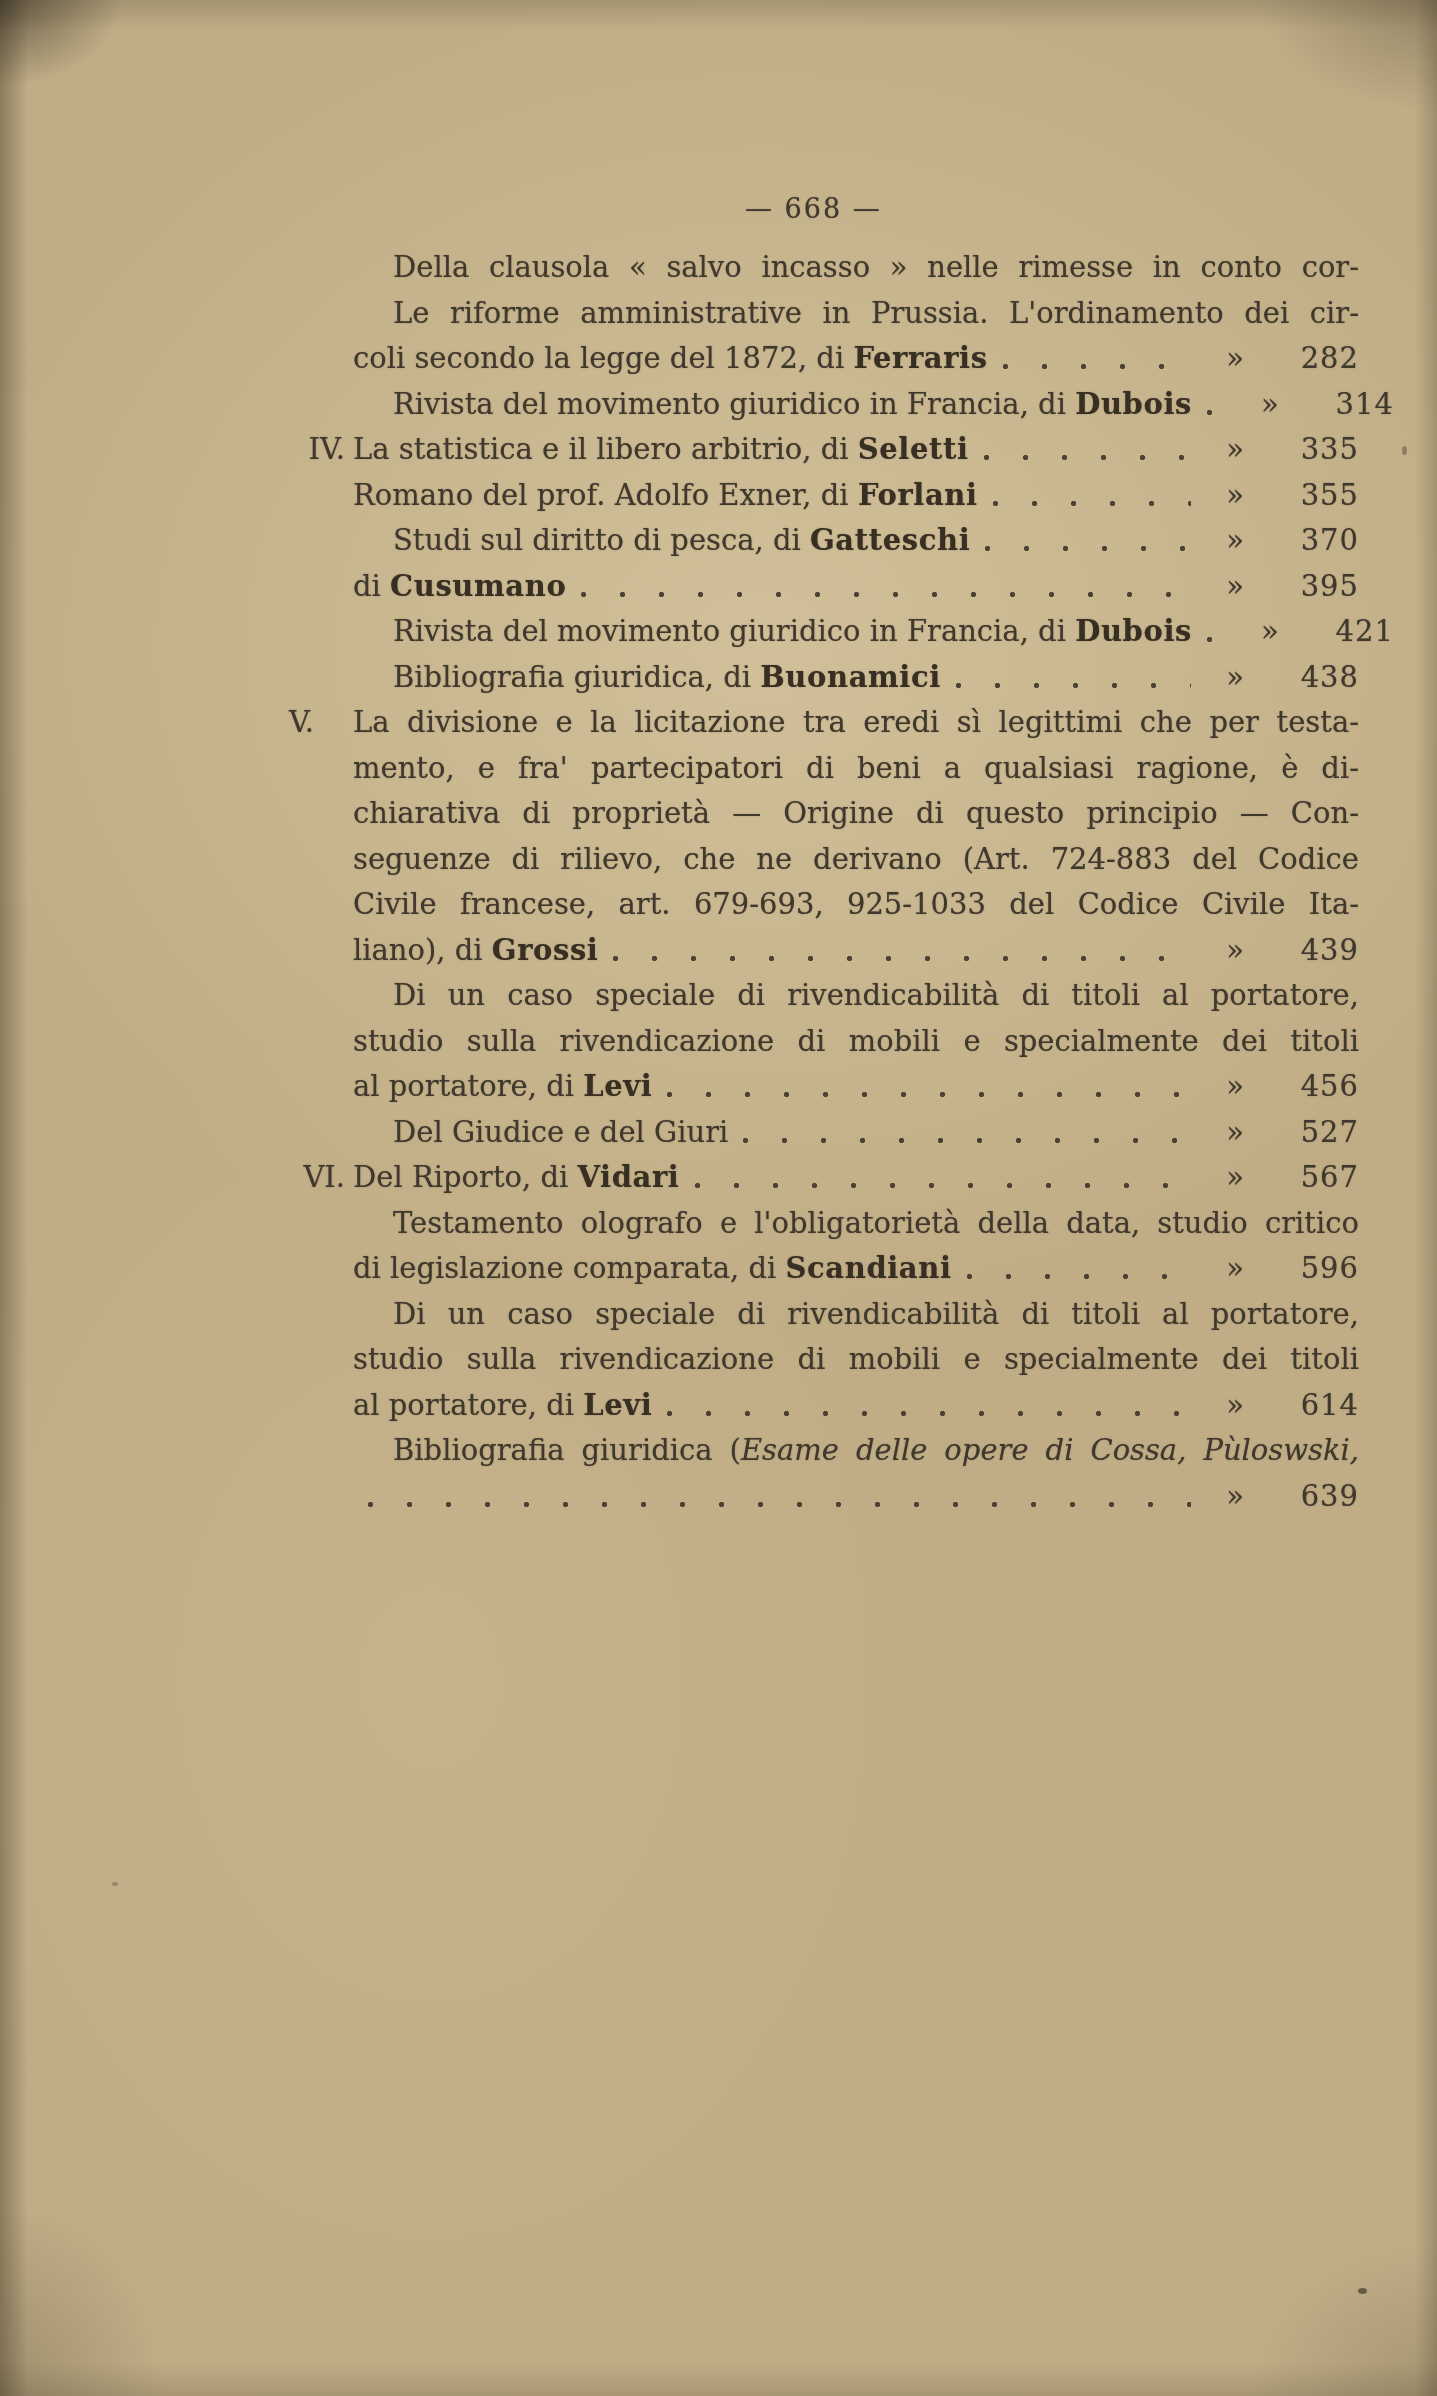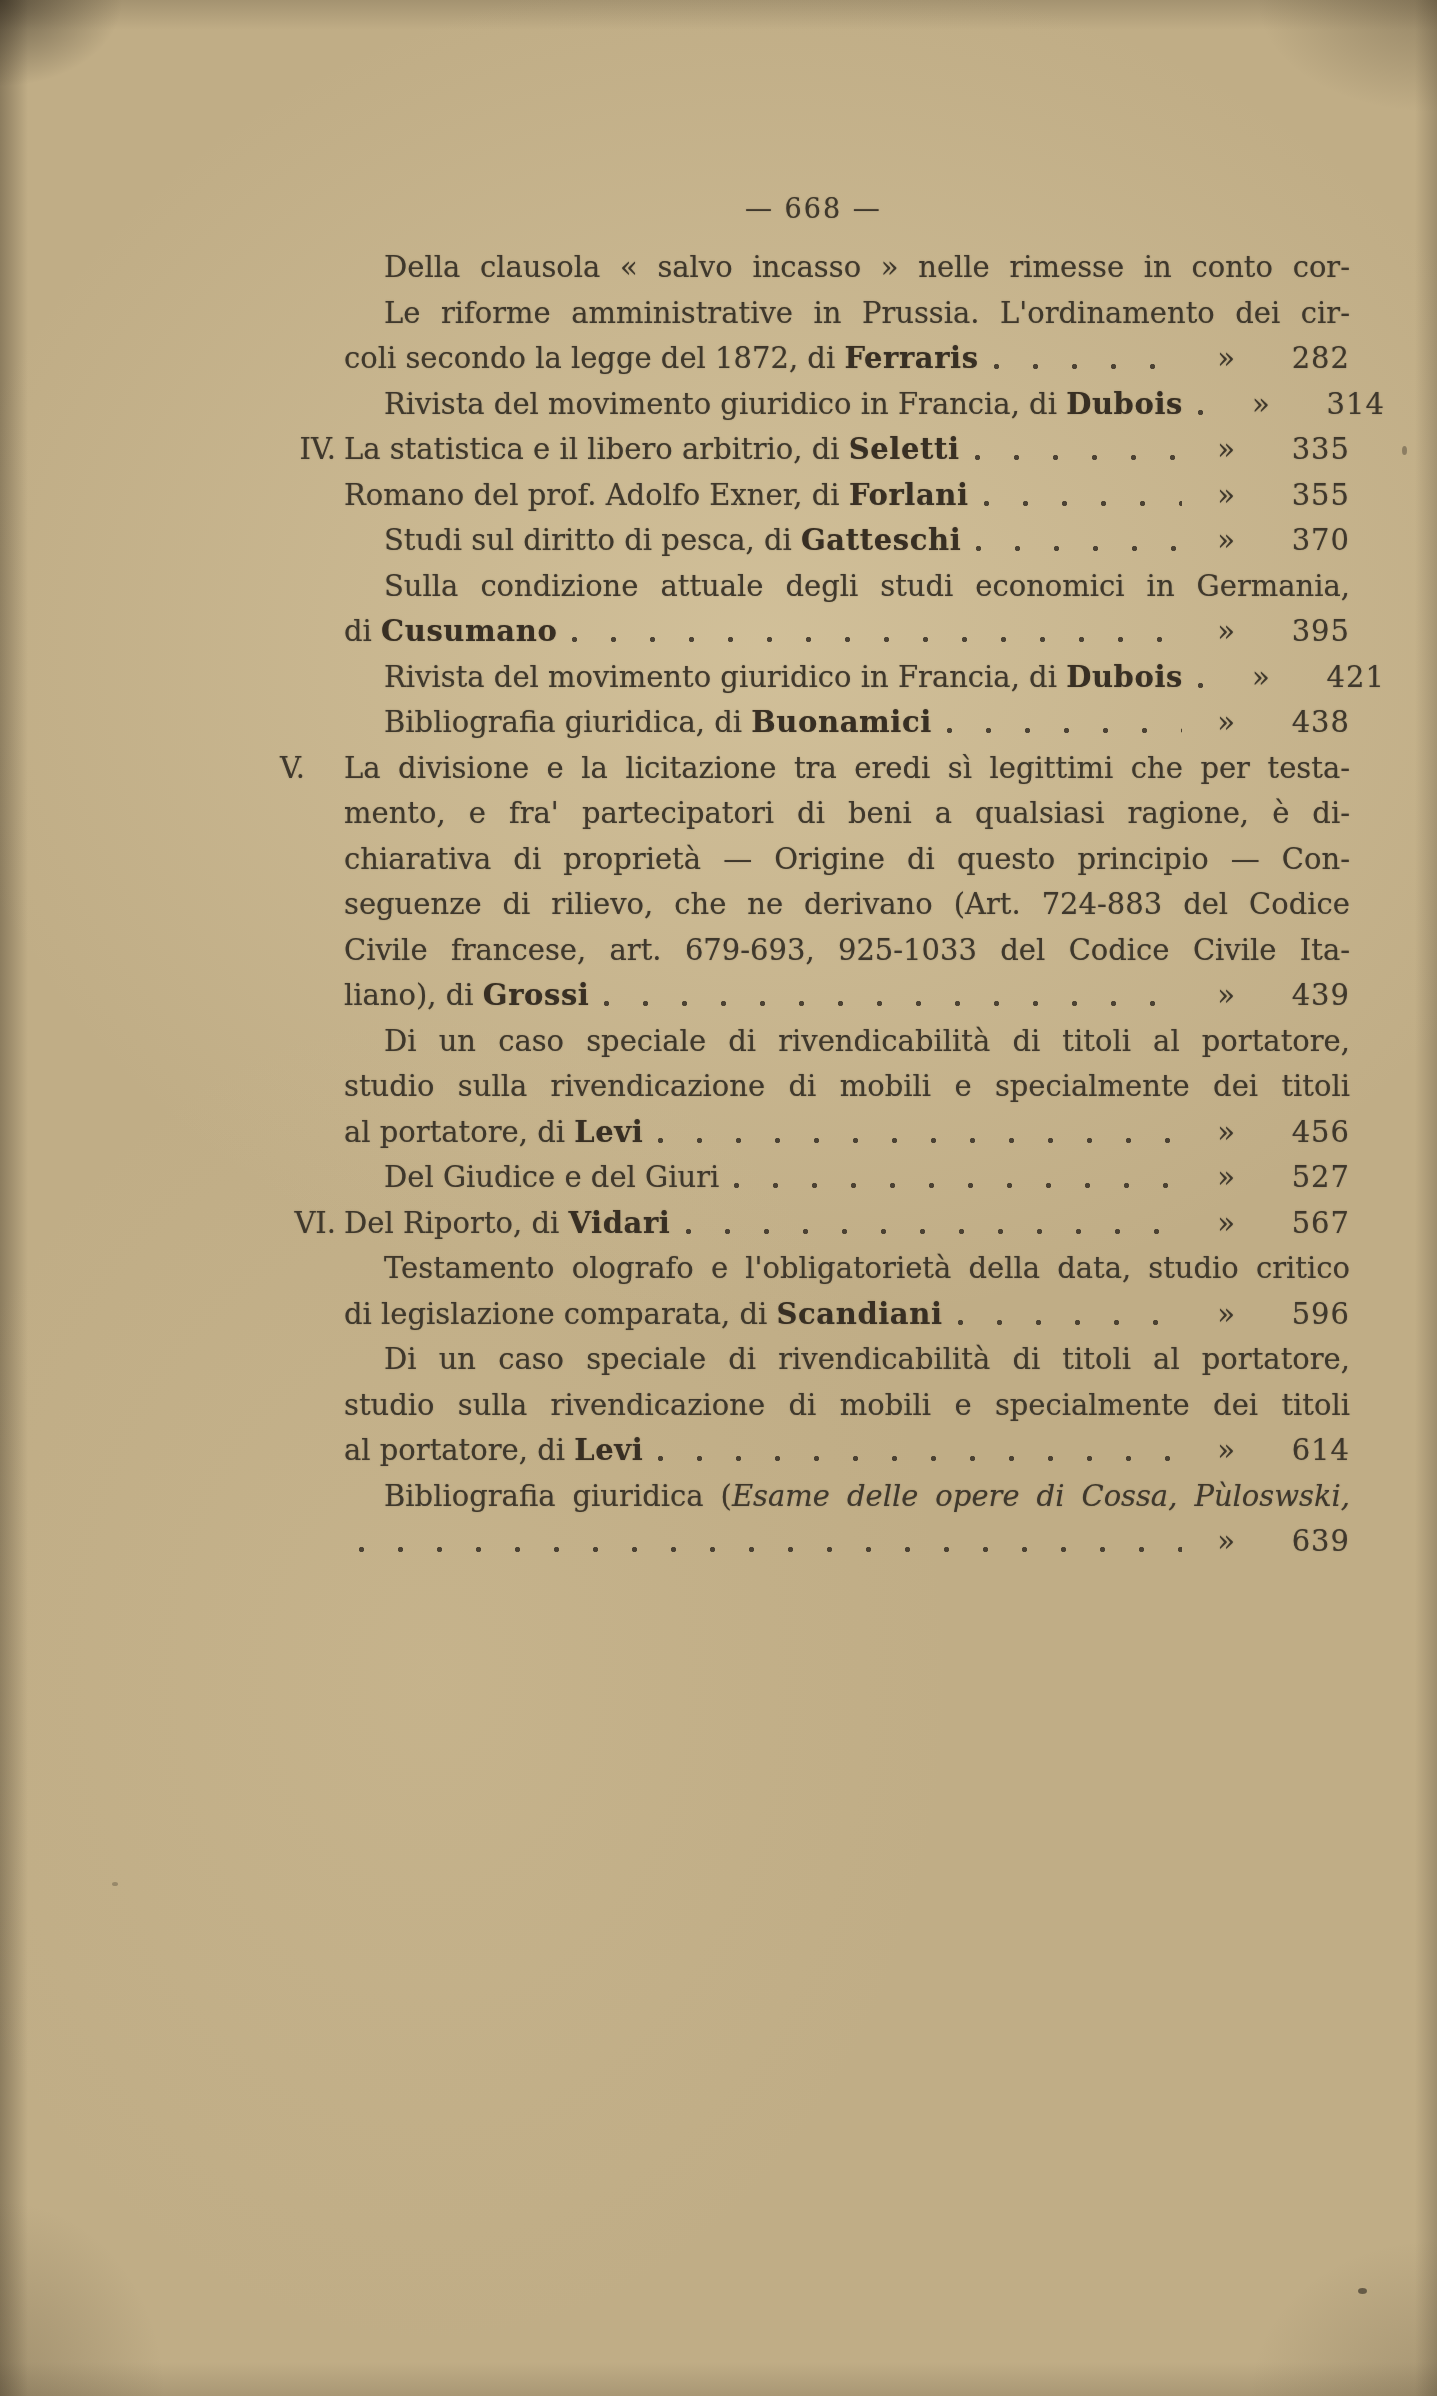--- a/index.html
+++ b/index.html
@@ -23,21 +23,21 @@
       linear-gradient(180deg, rgba(74,63,44,.24) 0px, rgba(74,63,44,0) 30px),
       linear-gradient(0deg, rgba(74,63,44,.20) 0px, rgba(74,63,44,0) 34px),
       #c0ad86;
   }
   .speck{position:absolute;background:#4a4133;border-radius:50%;opacity:.75;}
   #pageNumber{
     position:absolute;top:193px;left:745px;
     font-size:27px;letter-spacing:2px;white-space:nowrap;
     text-shadow:0 0 1.2px rgba(62,54,40,.55);
   }
-  #toc{position:absolute;top:245px;left:344px;width:1006px;}
+  #toc{position:absolute;top:245px;left:353px;width:1006px;}
   .line{
     position:relative;height:45.5px;line-height:45.5px;
     font-size:29px;white-space:nowrap;
     text-shadow:0 0 1.2px rgba(62,54,40,.50);
   }
   .line.first{padding-left:40px;}
   .line.just{text-align:justify;text-align-last:justify;white-space:normal;}
   .line.refline{display:flex;align-items:baseline;}
   .roman{
     position:absolute;left:-64px;width:56px;text-align:right;
@@ -89,21 +89,20 @@
         <span class="leader"></span>
         <span class="reflabel">»</span>
         <span class="pagenum">355</span>
       </div>
       <div class="line first refline">
         <span class="txt"><span>Studi sul diritto di pesca, di </span><b>Gatteschi</b></span>
         <span class="leader"></span>
         <span class="reflabel">»</span>
         <span class="pagenum">370</span>
       </div>
-      <div class="line first just"><span class="txt"><span>Sulla condizione attuale degli studi economici in Germania,</span></span></div>
       <div class="line refline">
         <span class="txt"><span>di </span><b>Cusumano</b></span>
         <span class="leader"></span>
         <span class="reflabel">»</span>
         <span class="pagenum">395</span>
       </div>
       <div class="line first refline">
         <span class="txt"><span>Rivista del movimento giuridico in Francia, di </span><b>Dubois</b></span>
         <span class="leader"></span>
         <span class="reflabel">»</span>

